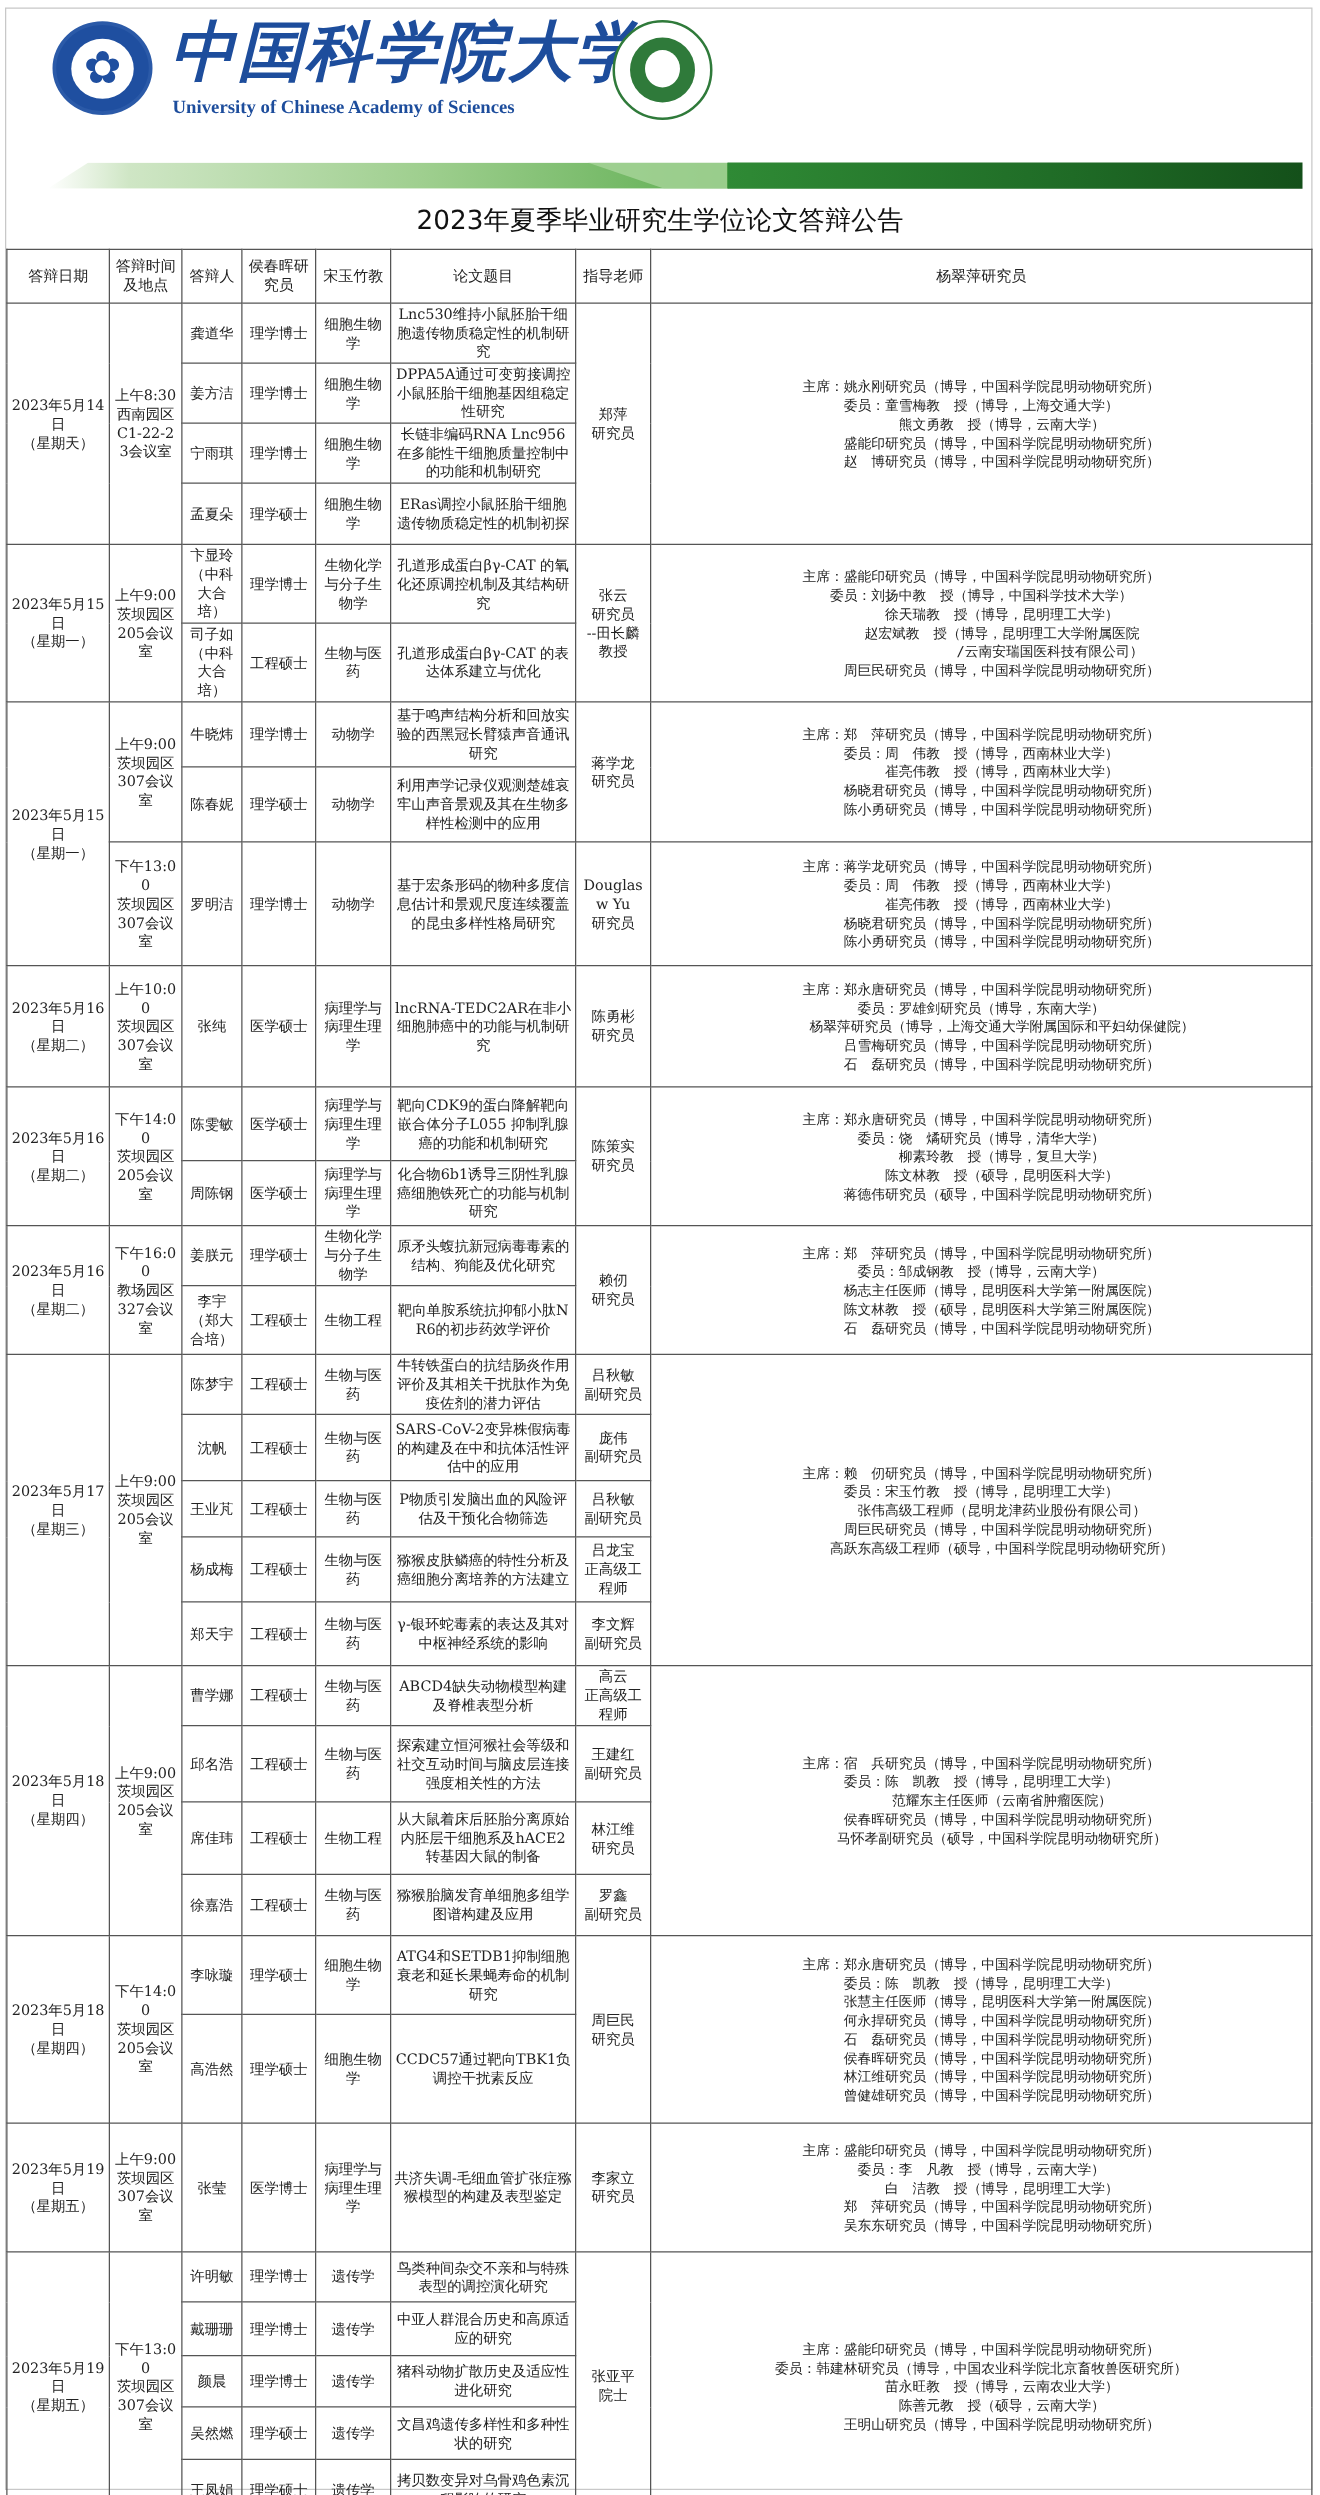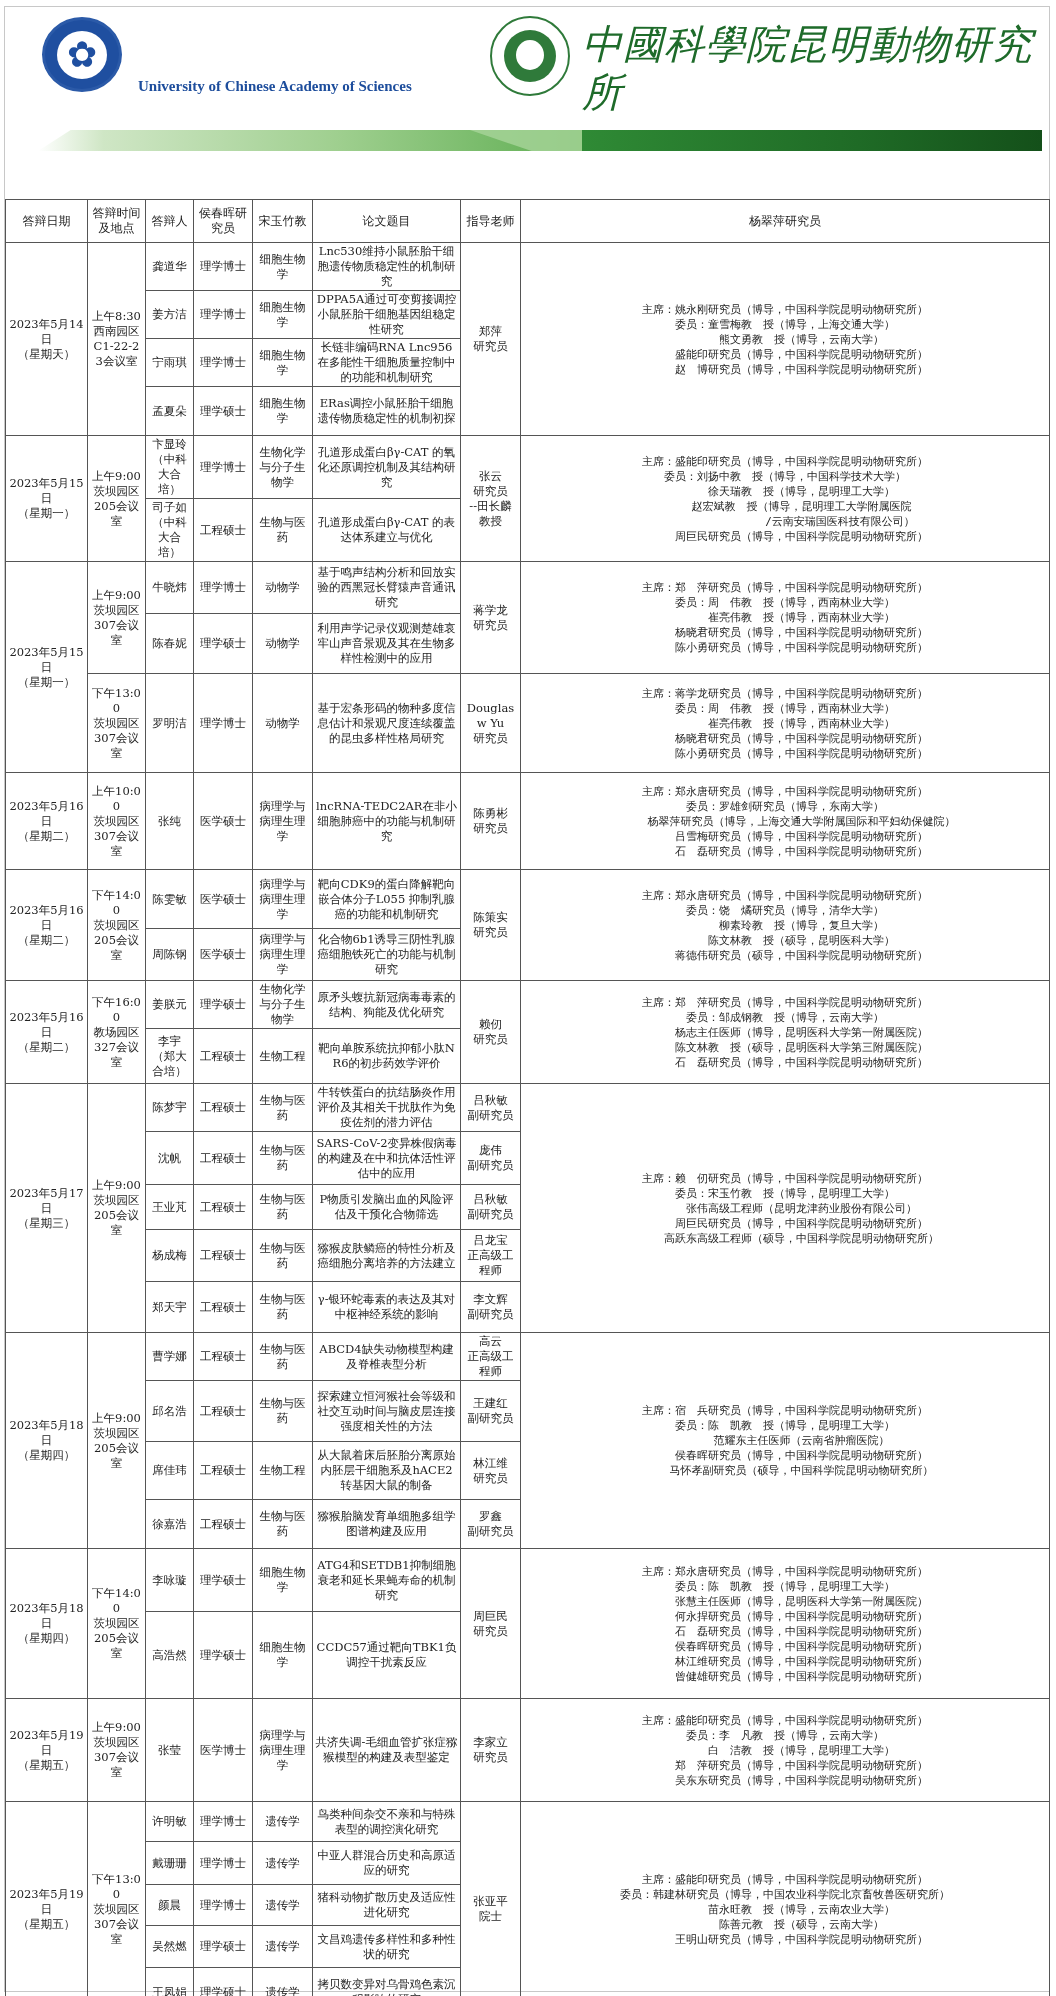--- a/index.html
+++ b/index.html
@@ -50,29 +50,30 @@
 </head>
 <body>
 
 <div class="page-frame"></div>
 
 <div class="header">
   <div class="ucas-seal">
     <div class="inner"></div>
     <div class="flower">✿</div>
   </div>
+  <div class="ucas-cn">中国科学院大学</div>
   <div class="ucas-en">University of Chinese Academy of Sciences</div>
   <div class="kiz-seal">
     <div class="ring"></div>
     <div class="mono"></div>
   </div>
-  <div class="kiz-cn">中國科學院昆明動物研究所</div>
   <div class="green-band-light"></div>
   <div class="green-band-mid"></div>
   <div class="green-band-dark"></div>
+  <div class="doc-title">2023年夏季毕业研究生学位论文答辩公告</div>
 </div>
 
 <table class="sched">
   <colgroup>
     <col style="width:82px">
       <col style="width:58px">
       <col style="width:48px">
       <col style="width:59px">
     <col style="width:60px">
       <col style="width:148px">

